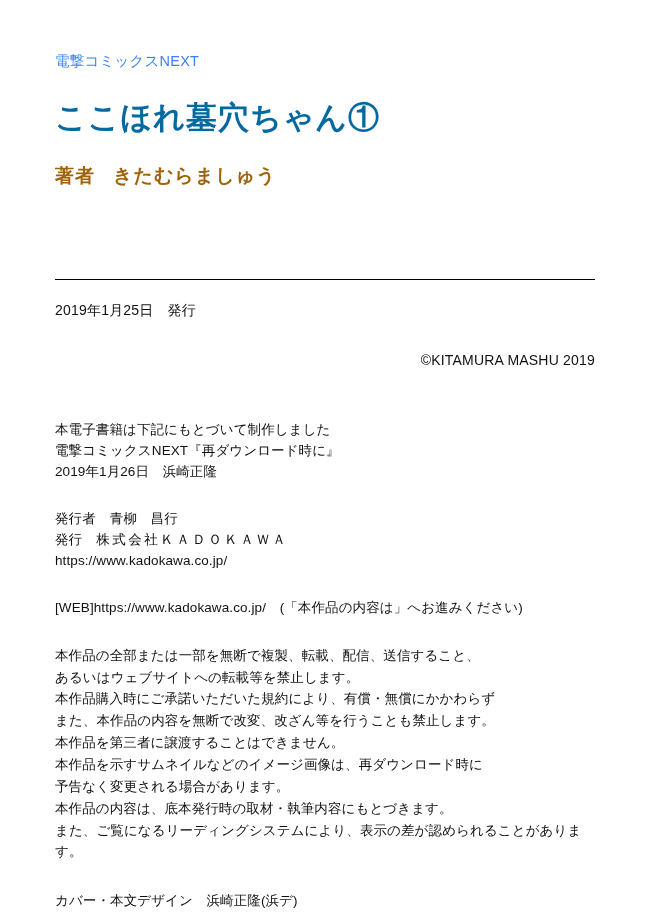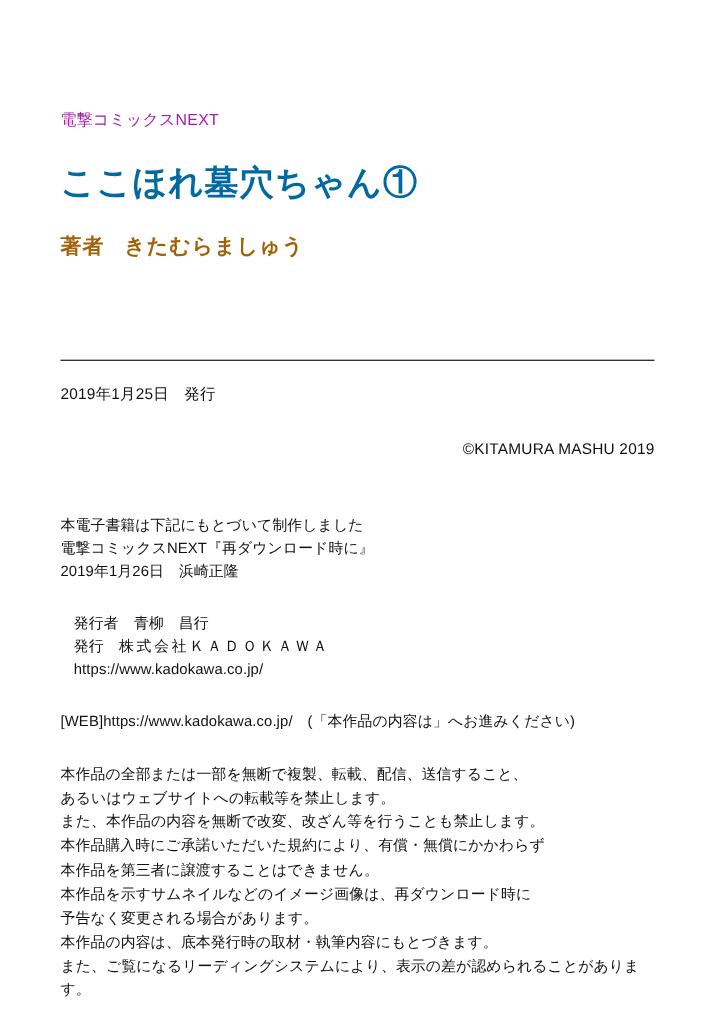--- a/index.html
+++ b/index.html
@@ -19,22 +19,21 @@
     width: 650px;
     height: 924px;
     background: #ffffff;
     box-sizing: border-box;
     padding: 0 55px;
   }
   .imprint-label {
     font-size: 14.5px;
     letter-spacing: 0.2px;
     padding-top: 52px;
-    color: #a21caf;
-    margin-top: 48px;
+    color: #3b82f6;
   }
   .book-title {
     font-size: 31px;
     font-weight: bold;
     letter-spacing: 1px;
     margin-top: 28px;
     color: #0369a1;
     line-height: 1.2;
   }
   .author-line {
@@ -76,21 +75,20 @@
     margin: 0;
     font-size: 13.5px;
     line-height: 1.55;
     letter-spacing: 0.1px;
   }
   .block.ebook-note {
     margin-top: 52px;
   }
   .block.publisher {
     margin-top: 26px;
-    margin-left: 12px;
   }
   .block.publisher p .lbl {
     margin-right: 14px;
   }
   .block.support {
     margin-top: 26px;
   }
   .block.terms {
     margin-top: 26px;
   }
@@ -137,22 +135,22 @@
     <p>https://www.kadokawa.co.jp/</p>
   </div>
 
   <div class="block support">
     <p>[WEB]https://www.kadokawa.co.jp/　(「本作品の内容は」へお進みください)</p>
   </div>
 
   <div class="block terms">
     <p>本作品の全部または一部を無断で複製、転載、配信、送信すること、</p>
     <p>あるいはウェブサイトへの転載等を禁止します。</p>
+    <p>本作品購入時にご承諾いただいた規約により、有償・無償にかかわらず</p>
     <p>また、本作品の内容を無断で改変、改ざん等を行うことも禁止します。</p>
-    <p>本作品購入時にご承諾いただいた規約により、有償・無償にかかわらず</p>
     <p>本作品を第三者に譲渡することはできません。</p>
     <p>本作品を示すサムネイルなどのイメージ画像は、再ダウンロード時に</p>
     <p>予告なく変更される場合があります。</p>
     <p>本作品の内容は、底本発行時の取材・執筆内容にもとづきます。</p>
     <p>また、ご覧になるリーディングシステムにより、表示の差が認められることがあります。</p>
   </div>
 
   <div class="block design">
     <p>カバー・本文デザイン　浜崎正隆(浜デ)</p>
   </div>

